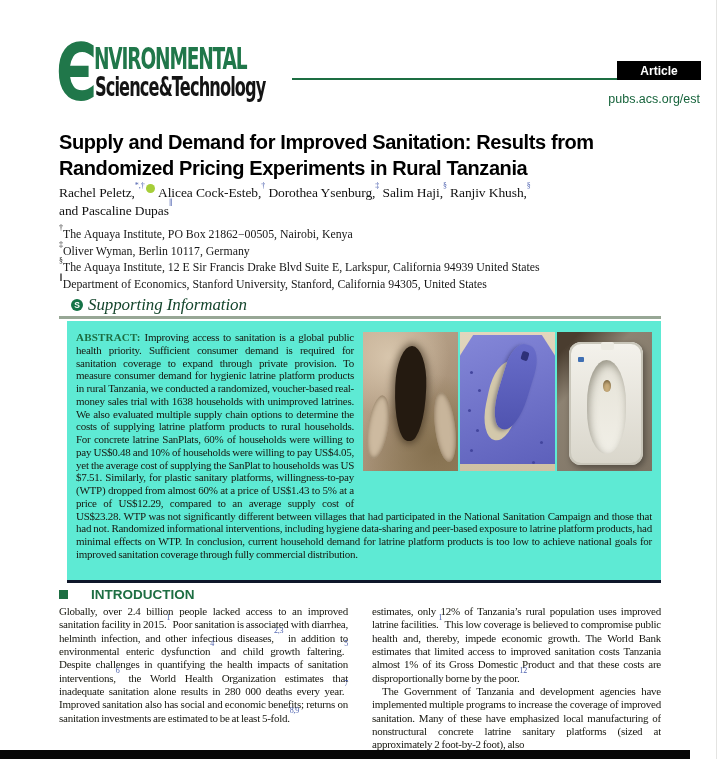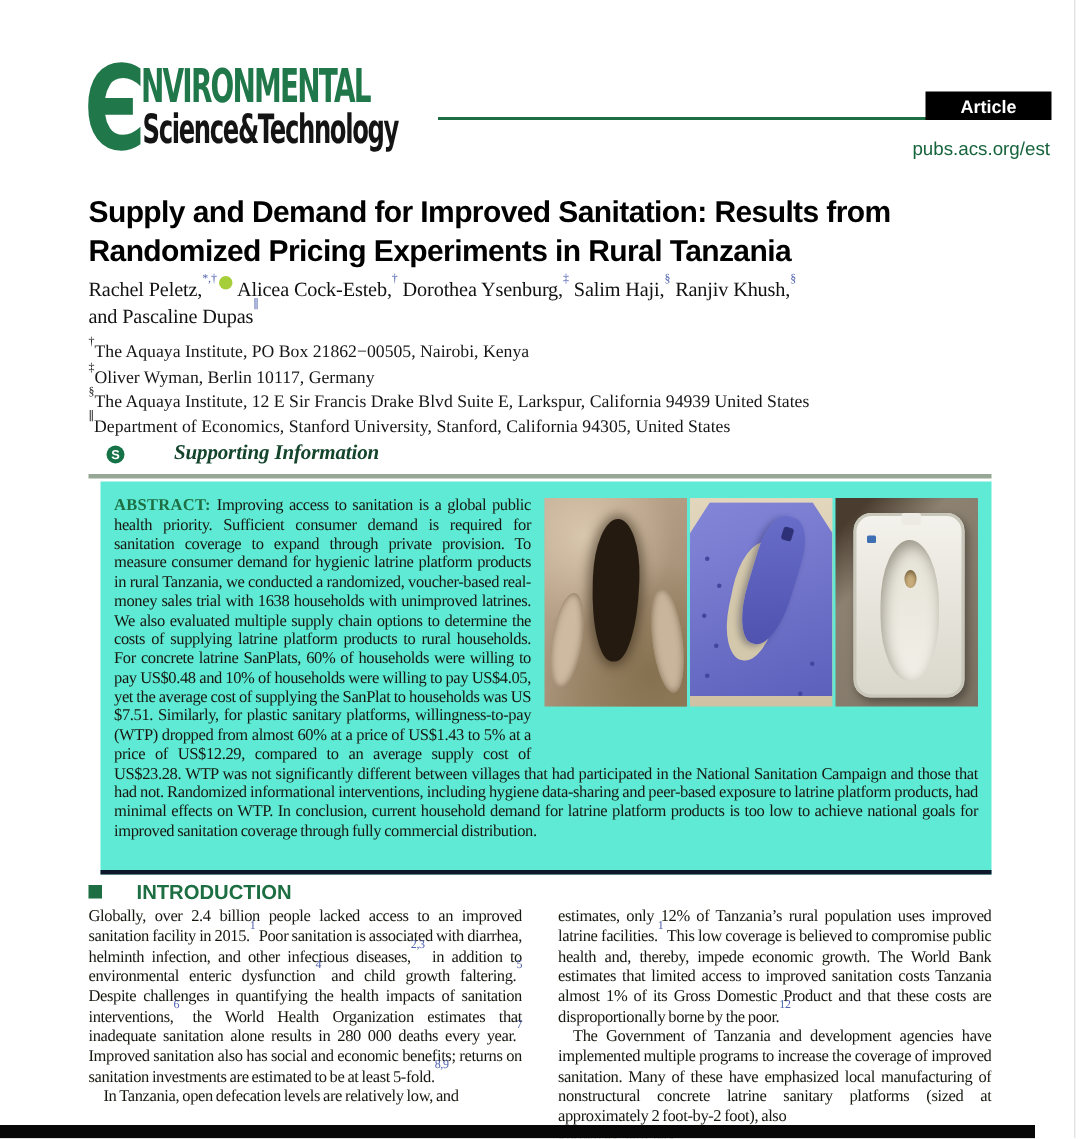--- a/index.html
+++ b/index.html
@@ -29,21 +29,21 @@
            letter-spacing:-.1px;color:#111;white-space:nowrap;}
   .authors sup,.affiliations sup,.col sup{position:relative;top:-4px;font-size:8px;line-height:0;color:#4f63b0;}
   .orcid-icon{display:inline-block;width:9px;height:9px;border-radius:50%;background:#a6ce39;
            margin:0 1px 0 1px;vertical-align:4px;}
   .affiliations{position:absolute;left:59px;top:226px;width:640px;font-size:11.8px;line-height:16.6px;color:#161616;}
   .affiliations sup{color:#222;top:-3px;}
   .supporting{position:absolute;left:71px;top:295px;display:flex;align-items:center;gap:5px;}
   .si-icon{display:inline-flex;width:12px;height:12px;border-radius:50%;background:#157347;color:#fff;
            align-items:center;justify-content:center;font-family:"Liberation Sans",sans-serif;
            font-weight:bold;font-size:8.5px;}
-  .si-label{font-style:italic;font-weight:bold;font-size:14px;color:#14452c;letter-spacing:-.1px;margin-left:28px;}
+  .si-label{font-style:italic;font-weight:normal;font-size:17px;color:#14452c;letter-spacing:-.1px;}
   .green-rule{position:absolute;left:59px;top:316px;width:602px;height:3px;background:#97a795;}
 
   
   .abstract-box{position:absolute;left:67px;top:321px;width:594px;height:262px;background:#5eead4;
            border-bottom:3px solid #0f172a;padding:10px 9px;box-sizing:border-box;overflow:hidden;}
   .figures{float:right;width:289px;height:139px;margin:1px 0 28px 9px;display:flex;gap:2px;}
   .fig{position:relative;flex:1;overflow:hidden;}
   .abstract-text{font-size:11px;line-height:12.75px;text-align:justify;
            letter-spacing:-.25px;word-spacing:-.5px;color:#17170f;}
   .abs-label{font-weight:bold;color:#1d6e42;letter-spacing:.2px;margin-right:4px;}
@@ -175,21 +175,20 @@
   </div>
 
   <div class="intro-heading">
     <span class="intro-square"></span>
     <span>INTRODUCTION</span>
   </div>
 
   <div class="columns">
     <div class="col">
         <div class="para">Globally, over 2.4 billion people lacked access to an improved sanitation facility in 2015.<sup>1</sup> Poor sanitation is associated with diarrhea, helminth infection, and other infectious diseases,<sup>2,3</sup> in addition to environmental enteric dysfunction<sup>4</sup> and child growth faltering.<sup>5</sup> Despite challenges in quantifying the health impacts of sanitation interventions,<sup>6</sup> the World Health Organization estimates that inadequate sanitation alone results in 280 000 deaths every year.<sup>7</sup> Improved sanitation also has social and economic benefits; returns on sanitation investments are estimated to be at least 5-fold.<sup>8,9</sup></div>
-        <div class="para indent">In Tanzania, open defecation levels are relatively low, and</div>
       </div>
     <div class="col">
         <div class="para">estimates, only 12% of Tanzania’s rural population uses improved latrine facilities.<sup>1</sup> This low coverage is believed to compromise public health and, thereby, impede economic growth. The World Bank estimates that limited access to improved sanitation costs Tanzania almost 1% of its Gross Domestic Product and that these costs are disproportionally borne by the poor.<sup>12</sup></div>
         <div class="para indent">The Government of Tanzania and development agencies have implemented multiple programs to increase the coverage of improved sanitation. Many of these have emphasized local manufacturing of nonstructural concrete latrine sanitary platforms (sized at approximately 2 foot-by-2 foot), also</div>
         <div class="para">known as SanPlats.</div>
       </div>
   </div>
 
   <div class="bottom-bar"></div>
   <div class="page-edge"></div>

